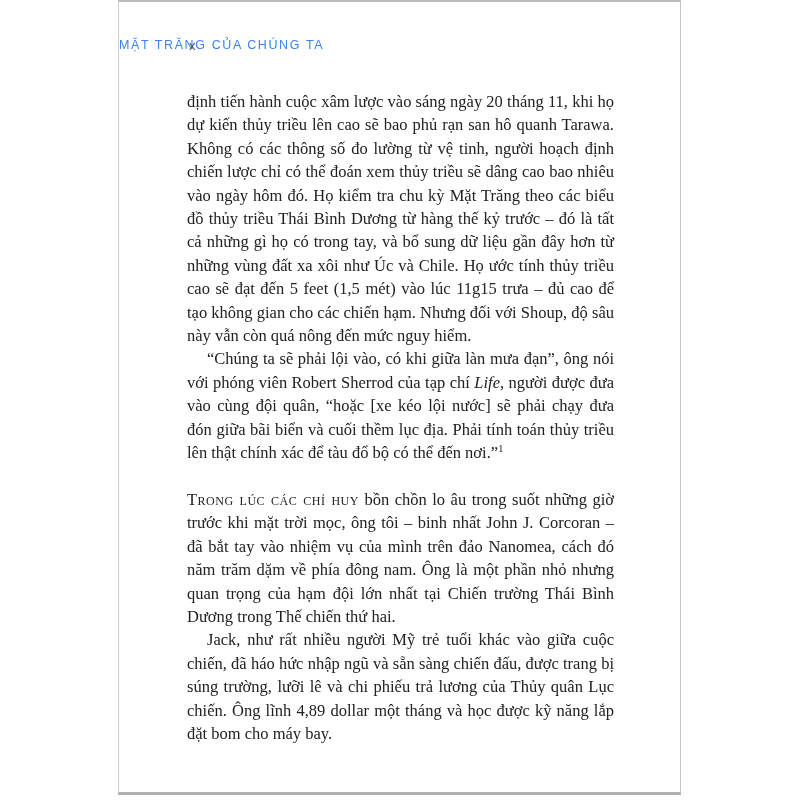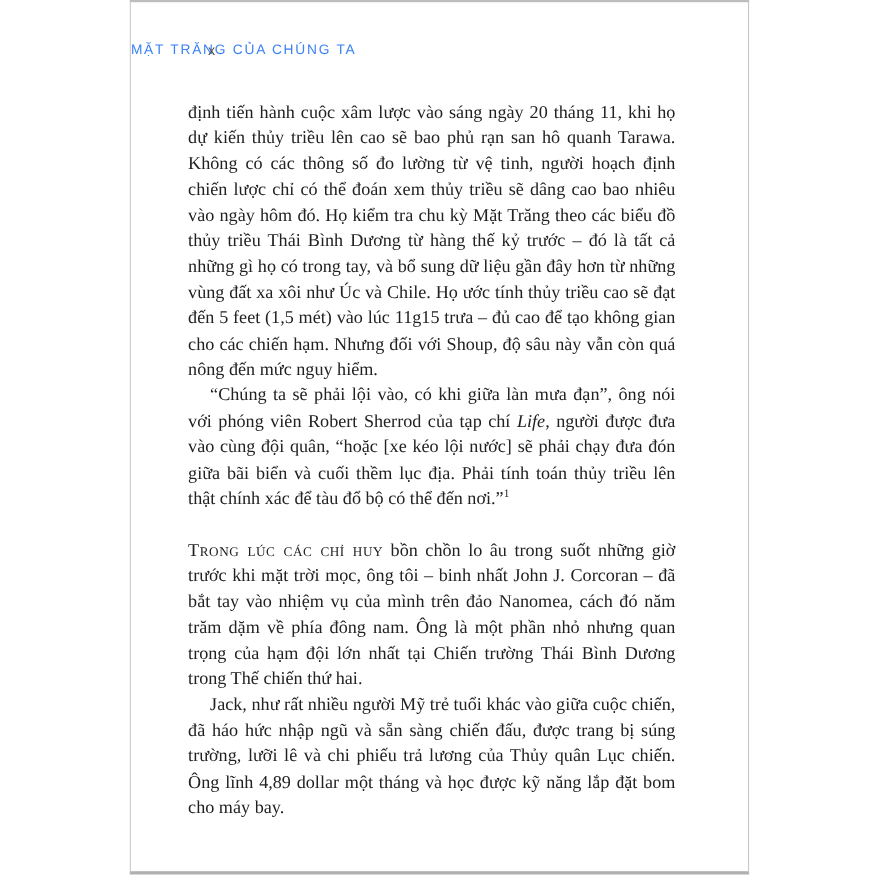--- a/index.html
+++ b/index.html
@@ -32,21 +32,21 @@
     font-size: 13px;
   }
   .running-title {
     display: block;
     font-size: 12.5px;
     letter-spacing: 1.6px;
     color: #3b82f6;
   }
   .body-text {
     position: absolute;
-    top: 88px; left: 52px; right: 66px;
+    top: 88px; left: 68px; right: 66px;
     font-size: 16.5px;
     line-height: 23.4px;
     color: #212121;
     text-align: justify;
   }
   p.para {
     margin: 0;
     text-align: justify;
   }
   p.para.indent { text-indent: 20px; }

